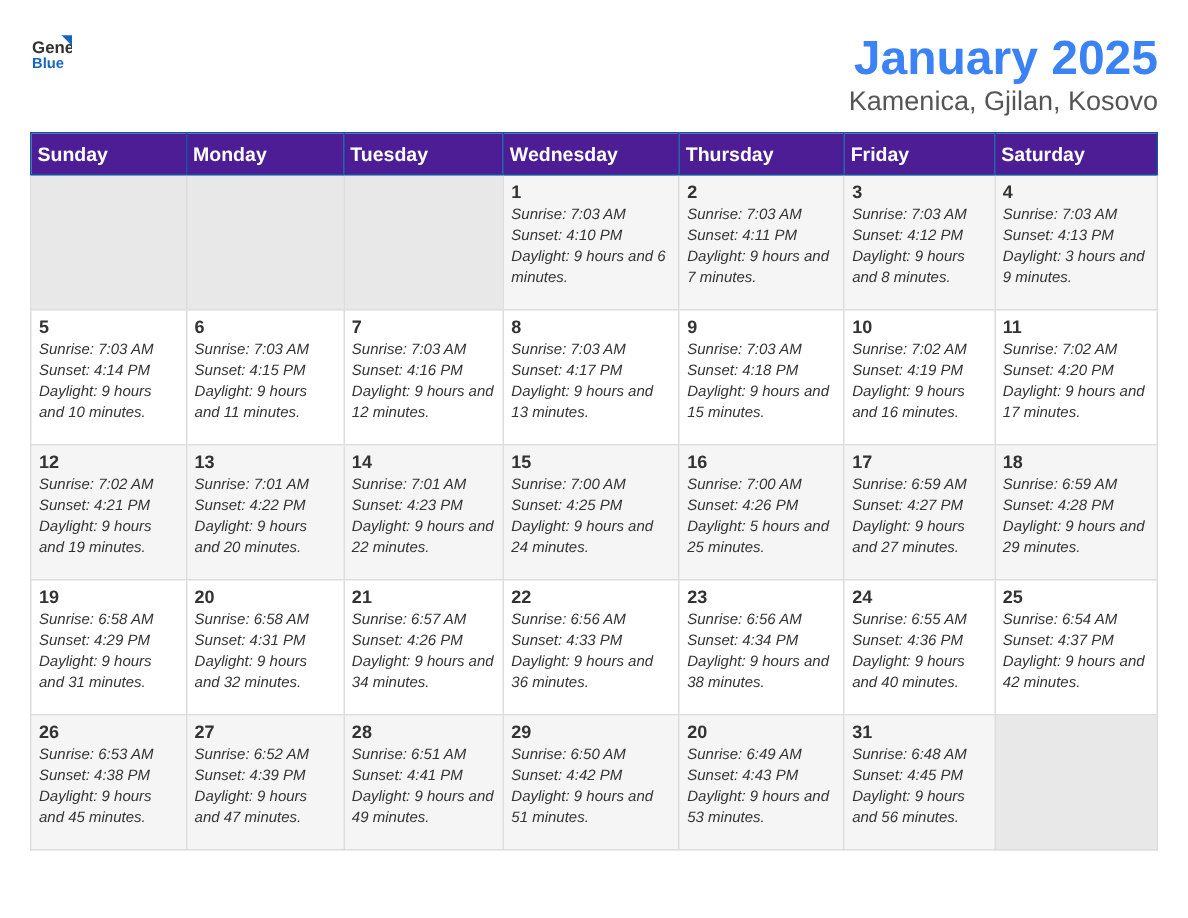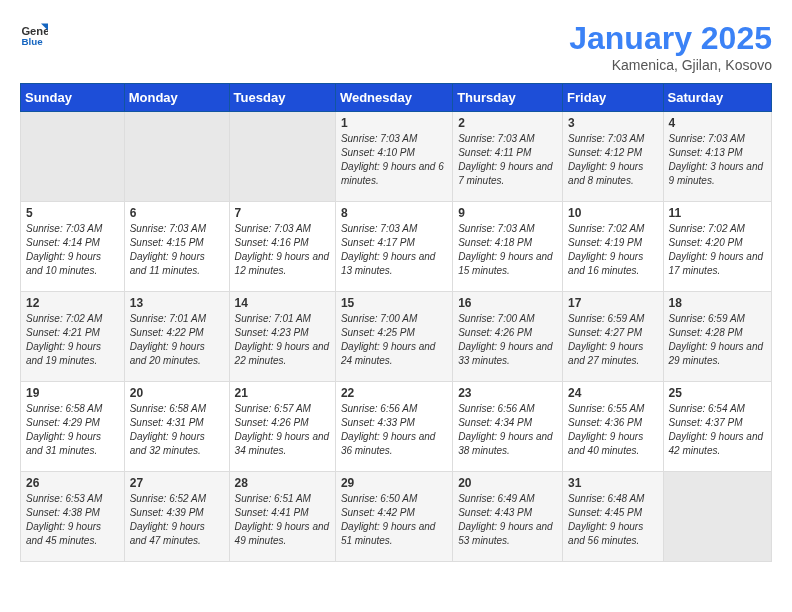--- a/index.html
+++ b/index.html
@@ -27,30 +27,30 @@
     }
     .title-section {
       text-align: right;
     }
     .month-title {
       font-size: 32px;
       font-weight: bold;
       color: #3b82f6;
     }
     .location {
-      font-size: 14px;
+      font-size: 18px;
       color: #555;
     }
     table {
       width: 100%;
       border-collapse: collapse;
       border: 1px solid #ccc;
     }
     thead tr {
-      background-color: #1d4ed8;
+      background-color: #4c1d95;
       color: white;
     }
     thead th {
       padding: 6px 4px;
       font-size: 13px;
       font-weight: bold;
       text-align: left;
       border: 1px solid #1255a0;
     }
     tbody tr {
@@ -241,21 +241,21 @@
           <span>Sunrise: 7:00 AM</span><br>
           <span>Sunset: 4:25 PM</span><br>
           <span>Daylight: 9 hours and 24 minutes.</span>
         </div>
         </td>
         <td>
           <span class="day-number">16</span>
         <div class="day-info">
           <span>Sunrise: 7:00 AM</span><br>
           <span>Sunset: 4:26 PM</span><br>
-          <span>Daylight: 9 hours and 33 minutes.</span>
+          <span>Daylight: 5 hours and 25 minutes.</span>
         </div>
         </td>
         <td>
           <span class="day-number">17</span>
         <div class="day-info">
           <span>Sunrise: 6:59 AM</span><br>
           <span>Sunset: 4:27 PM</span><br>
           <span>Daylight: 9 hours and 27 minutes.</span>
         </div>
         </td>

